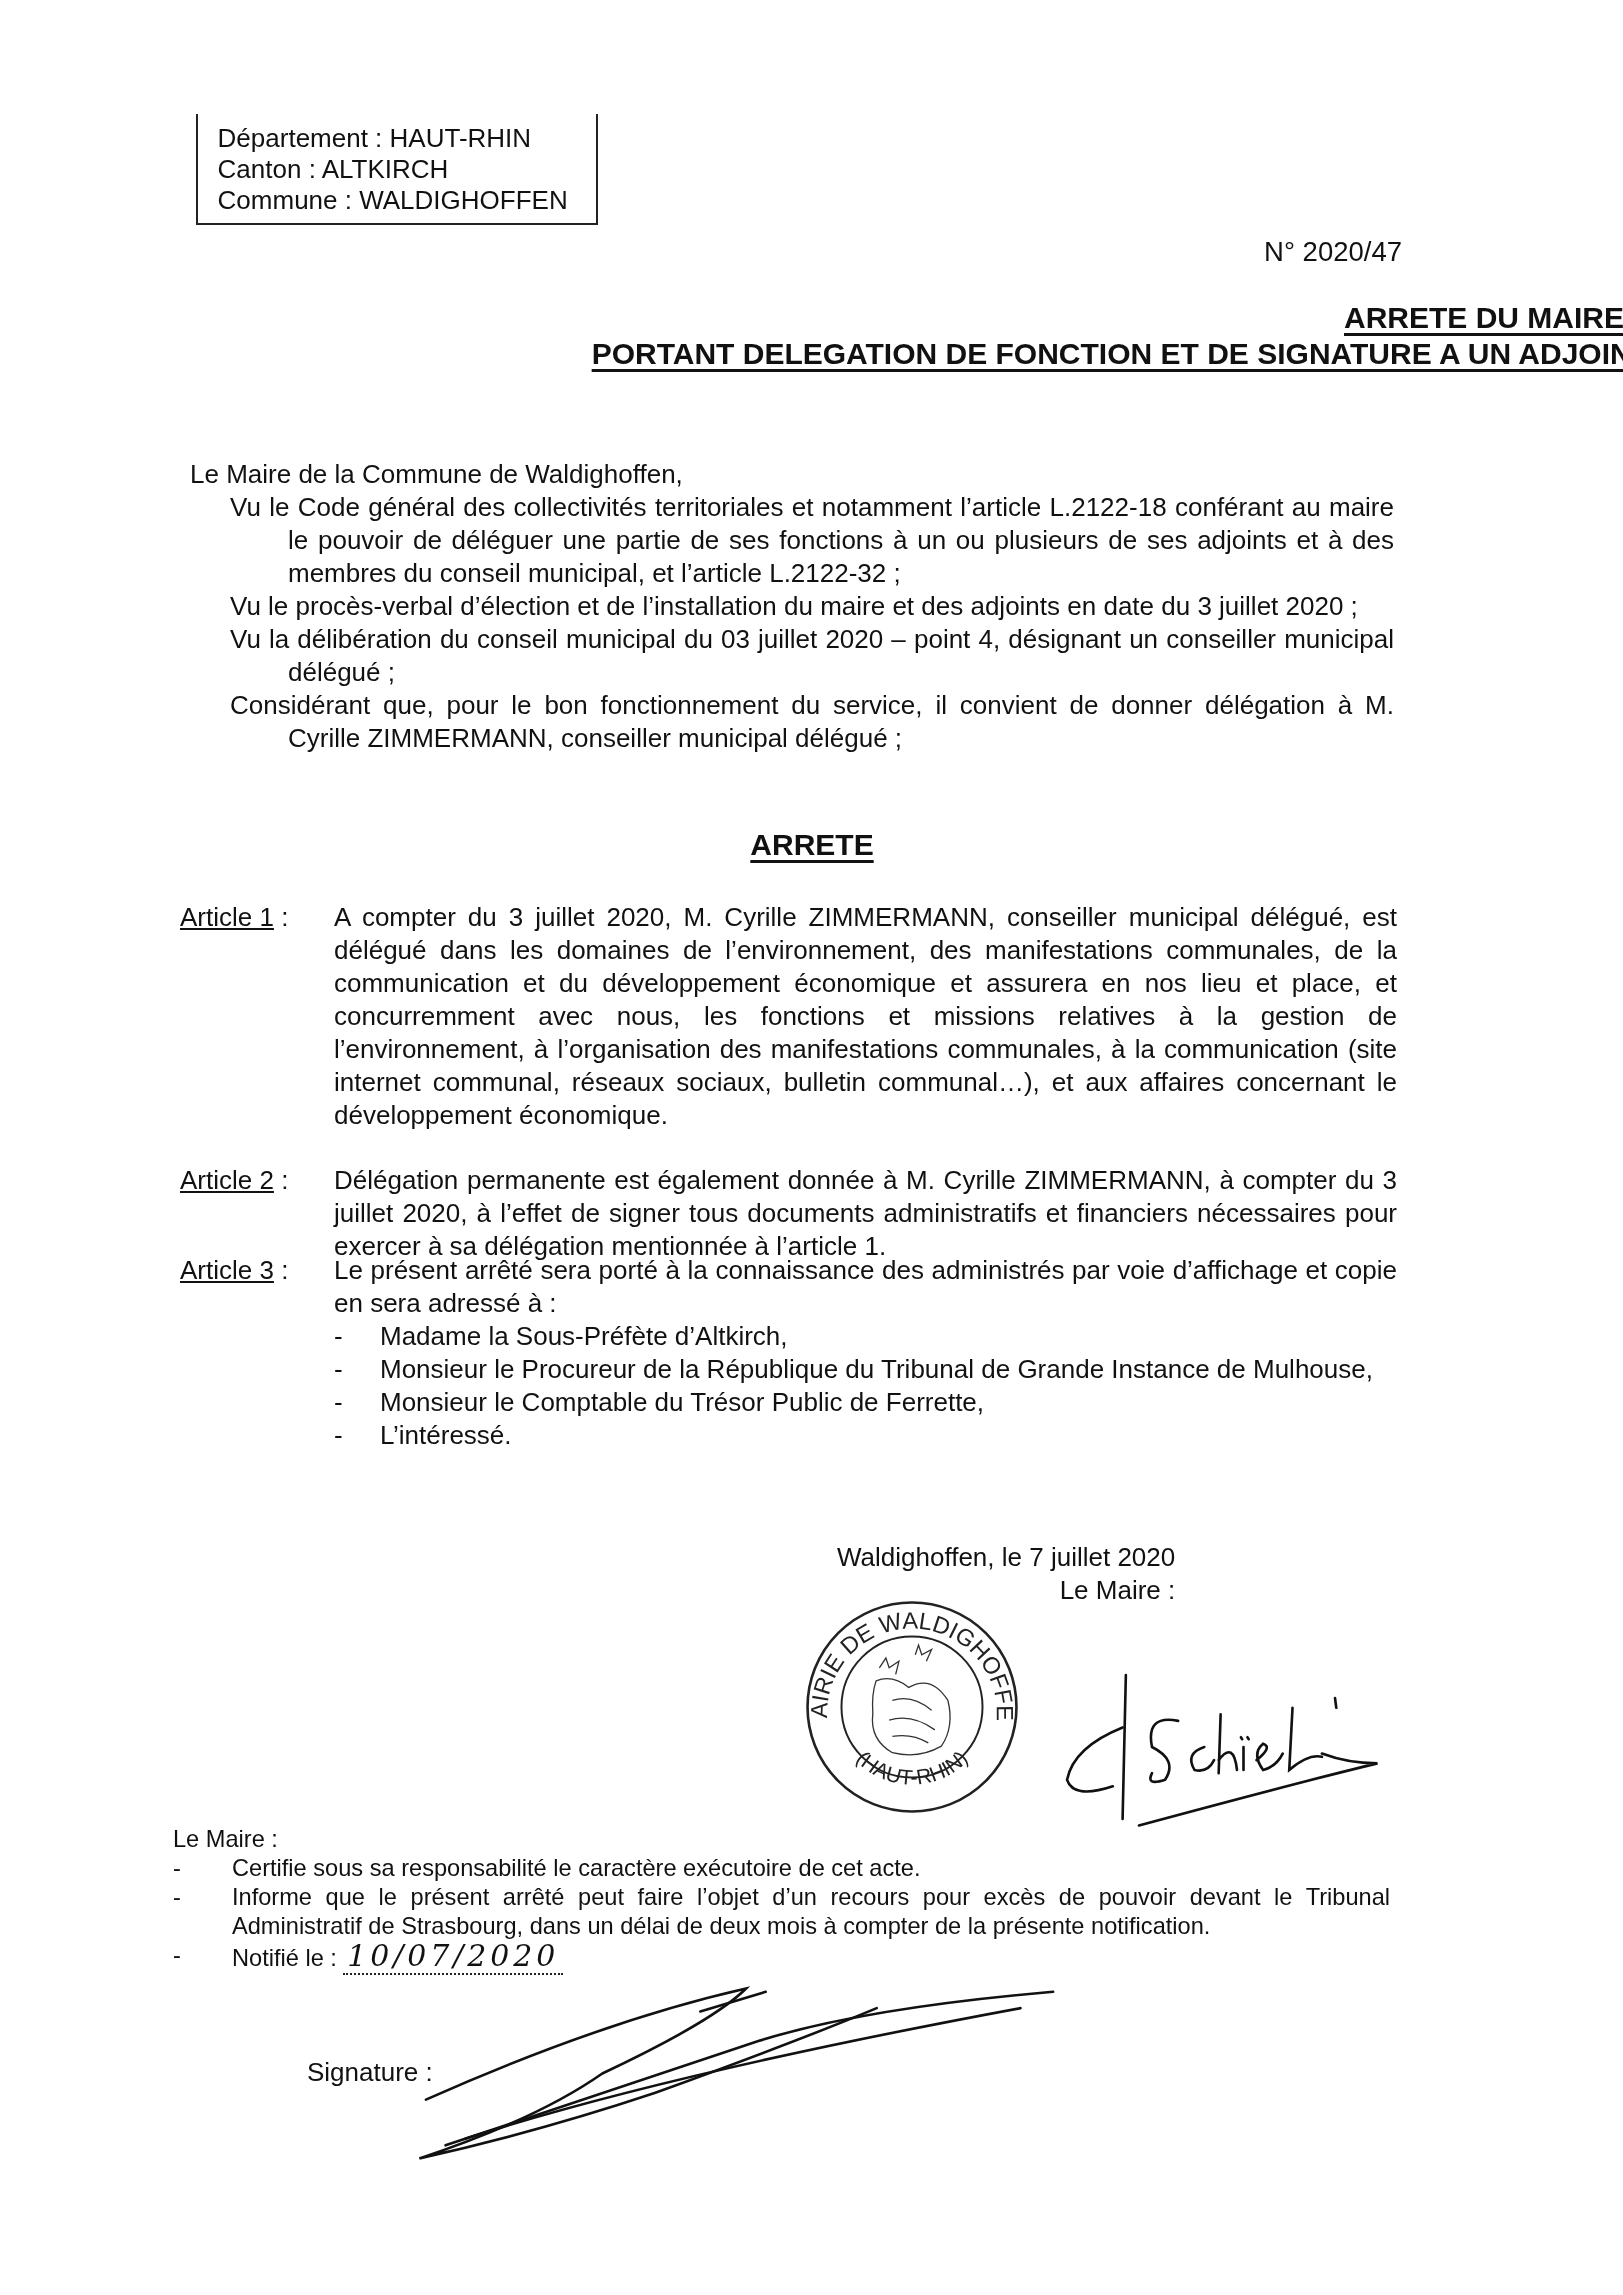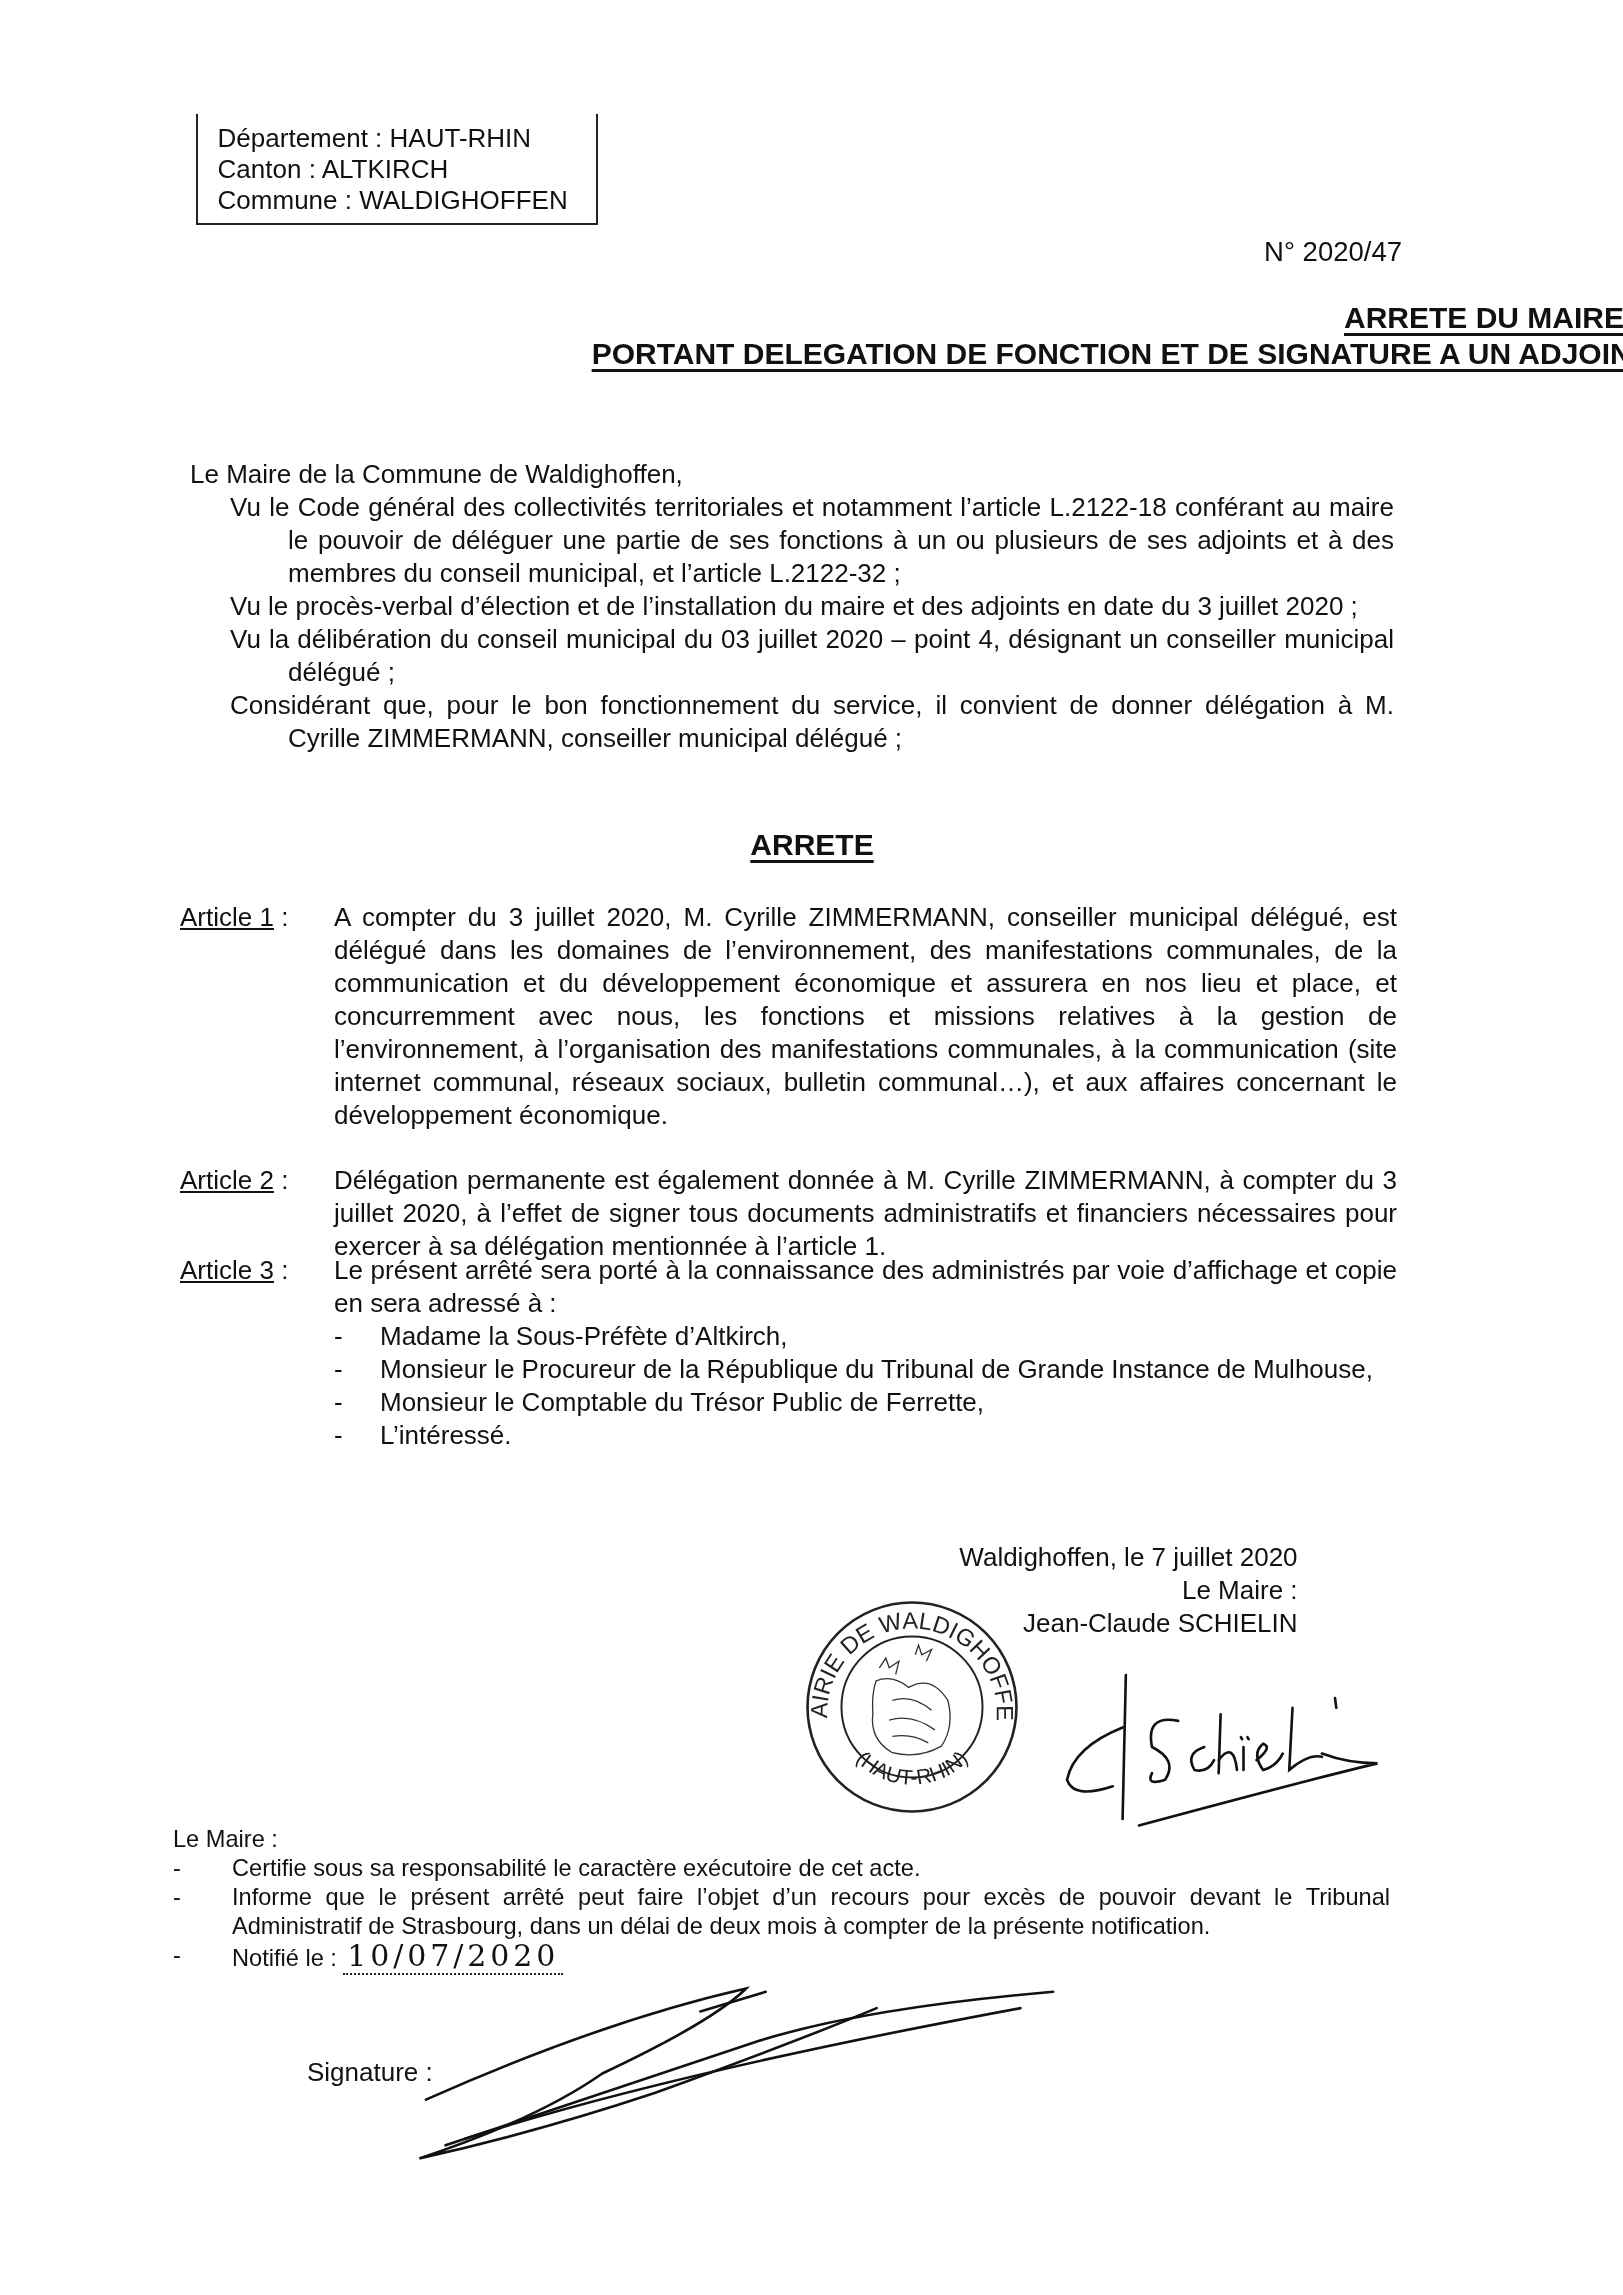--- a/index.html
+++ b/index.html
@@ -40,21 +40,21 @@
   .sign-block { position: absolute; left: 837px; top: 1541px; font-size: 26px; line-height: 33px; text-align: right; }
   .sign-block .r2, .sign-block .r3 { padding-left: 186px; }
 
   .seal { position: absolute; left: 801px; top: 1596px; width: 222px; height: 222px; }
   .signature-mayor { position: absolute; left: 1047px; top: 1649px; width: 393px; height: 183px; }
 
   .footer { position: absolute; left: 173px; top: 1825px; width: 1217px; font-size: 23.6px; line-height: 29px; }
   .footer .list li { display: flex; }
   .footer .list li .d { width: 59px; flex: none; }
   .footer .list li .v { flex: 1; text-align: justify; }
-  .notif-date { font-family: "DejaVu Serif", serif; font-size: 30px; letter-spacing: 3.9px;
+  .notif-date { font-family: "DejaVu Serif", serif; font-style: italic; font-size: 30px; letter-spacing: 3.9px;
                 border-bottom: 2px dotted #222; padding: 0 3.9px; }
 
   .sig-label { position: absolute; left: 307px; top: 2057px; font-size: 26px; }
   .signature-notif { position: absolute; left: 406px; top: 1982px; width: 654px; height: 196px; }
 </style>
 </head>
 <body>
 
 <div class="page">
 
@@ -110,21 +110,20 @@
             <span class="d">-</span>
             <span class="v">L’intéressé.</span>
           </li>
       </ul>
     </div>
   </div>
 
   <div class="sign-block">
     <div>Waldighoffen, le 7 juillet 2020</div>
     <div class="r2">Le Maire :</div>
-    <div class="r3">Jean-Claude SCHIELIN</div>
   </div>
 
   <svg class="seal" viewBox="0 0 340 340">
     <defs>
       <path id="sealTop" d="M 40 180 A 130 130 0 0 1 300 180"></path>
       <path id="sealBot" d="M 70 235 A 120 120 0 0 0 270 235"></path>
     </defs>
     <circle cx="170" cy="170" r="160" fill="none" stroke="#222" stroke-width="4"></circle>
     <circle cx="170" cy="170" r="108" fill="none" stroke="#222" stroke-width="3"></circle>
     <text font-family="Liberation Sans, sans-serif" font-size="36" fill="#222">

